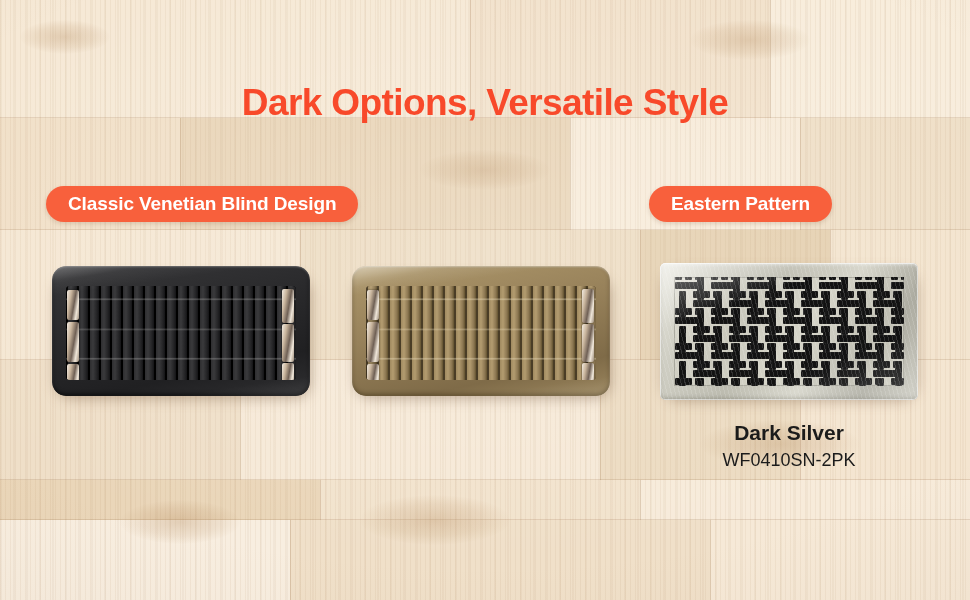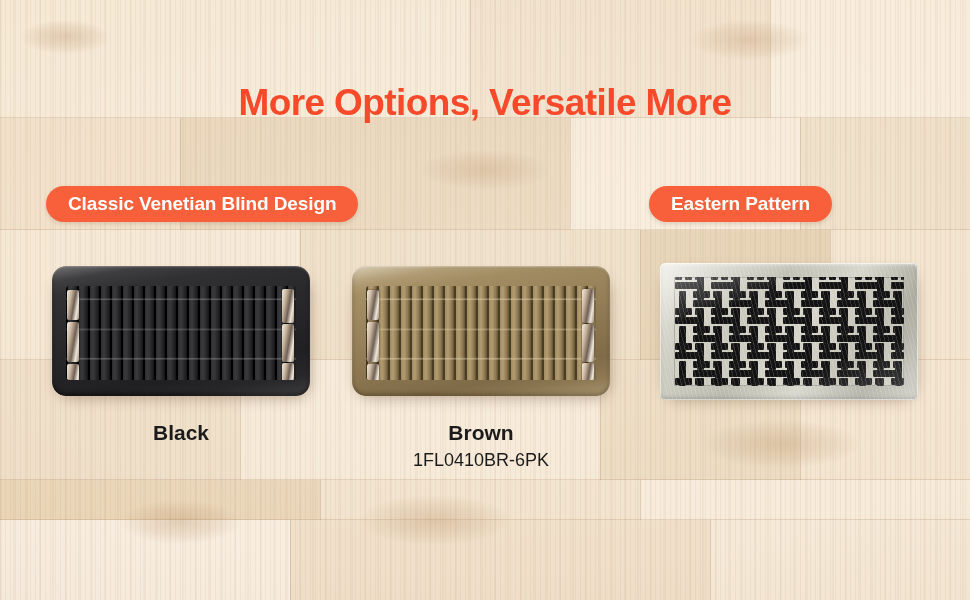--- a/index.html
+++ b/index.html
@@ -146,21 +146,21 @@
     <div class="knot" style="left:20px;top:20px;width:90px;height:34px;"></div>
     <div class="knot" style="left:690px;top:20px;width:120px;height:40px;"></div>
     <div class="knot" style="left:360px;top:495px;width:150px;height:50px;"></div>
     <div class="knot" style="left:120px;top:500px;width:120px;height:44px;"></div>
     <div class="knot" style="left:700px;top:420px;width:160px;height:48px;"></div>
     <div class="knot" style="left:420px;top:150px;width:130px;height:40px;"></div>
     <div class="grain"></div>
     <div class="vign"></div>
   </div>
 
-  <div class="title">More Options, Versatile More</div>
+  <div class="title">Dark Options, Versatile Style</div>
 
   <div class="badge" id="badge-eastern">
     <span>Eastern Pattern</span>
   </div>
   <div class="badge" id="badge-venetian">
     <span>Classic Venetian Blind Design</span>
   </div>
 
   <div class="shadow" style="left:56px;top:278px;width:254px;height:120px;"></div>
   <div class="product" id="prod-black" style="left:52px;top:266px;width:258px;height:130px;">
@@ -188,21 +188,20 @@
         <div class="lv-clipgap" style="right:0;">
           <div class="clip" style="top:3px;height:34px;"></div>
           <div class="clip" style="top:38px;height:38px;"></div>
           <div class="clip" style="top:77px;height:25px;"></div>
         </div>
       </div>
       <div class="lv-gloss" style="background:linear-gradient(172deg,rgba(255,255,255,.22) 0%,rgba(255,255,255,.05) 9%,rgba(255,255,255,0) 18%,rgba(255,255,255,0) 88%,rgba(255,255,255,.07) 100%);"></div>
     </div>
   </div>
   <div class="caption" style="left:52px;top:420px;width:258px;">
-    <div class="cap-name">Black</div>
   </div>
 
   <div class="shadow" style="left:356px;top:278px;width:254px;height:120px;"></div>
   <div class="product" id="prod-brown" style="left:352px;top:266px;width:258px;height:130px;">
     <div class="louver">
       <div class="lv-frame" style="background:linear-gradient(168deg,#c3b089 0%,#a79166 12%,#97815a 42%,#7f6b48 78%,#9c875f 100%);
            box-shadow:inset 0 1px 2px rgba(255,255,255,.42), inset 0 -2px 4px rgba(60,45,20,.5);"></div>
       <div class="lv-inner" style="left:14px;top:20px;right:14px;bottom:16px;background:#6f5e3d;
            box-shadow:inset 0 2px 5px rgba(45,34,16,.8);">
         <div class="lv-slats" style="background:
@@ -222,24 +221,20 @@
           <div class="clip" style="top:78px;height:26px;"></div>
         </div>
         <div class="lv-clipgap" style="right:0;">
           <div class="clip" style="top:3px;height:34px;"></div>
           <div class="clip" style="top:38px;height:38px;"></div>
           <div class="clip" style="top:77px;height:25px;"></div>
         </div>
       </div>
       <div class="lv-gloss" style="background:linear-gradient(172deg,rgba(255,255,255,.35) 0%,rgba(255,255,255,.10) 9%,rgba(255,255,255,0) 18%,rgba(255,255,255,0) 88%,rgba(255,255,255,.10) 100%);"></div>
     </div>
-  </div>
-  <div class="caption" style="left:352px;top:420px;width:258px;">
-    <div class="cap-name">Brown</div>
-    <div class="cap-sku">1FL0410BR-6PK</div>
   </div>
 
   <div class="shadow" style="left:664px;top:272px;width:252px;height:128px;"></div>
   <div class="product" id="prod-silver" style="left:660px;top:263px;width:258px;height:137px;">
     <div class="weave">
       <div class="wv-frame"></div>
       <div class="wv-bevel"></div>
       <div class="wv-field" id="weave-field" style="left:14px;top:14px;right:14px;bottom:14px;">
           <div class="bar" style="left: 1px; top: 5px; width: 27px; height: 7px;"></div>
           <div class="bar" style="left: 1px; top: -4px; width: 7px; height: 7px;"></div>
@@ -457,14 +452,18 @@
           <div class="bar" style="left: 191px; top: 101px; width: 7px; height: 7px;"></div>
           <div class="bar" style="left: 201px; top: 101px; width: 7px; height: 7px;"></div>
           <div class="bar" style="left: 203px; top: 101px; width: 7px; height: 8px;"></div>
           <div class="bar" style="left: 217px; top: 101px; width: 7px; height: 7px;"></div>
           <div class="bar" style="left: 227px; top: 101px; width: 3px; height: 7px;"></div>
         </div>
       <div class="wv-brush"></div>
       <div class="wv-gloss"></div>
     </div>
   </div>
+  <div class="caption" style="left:660px;top:420px;width:258px;">
+    <div class="cap-name">Dark Silver</div>
+    <div class="cap-sku">WF0410SN-2PK</div>
+  </div>
 
 </div>
 
 </body></html>

